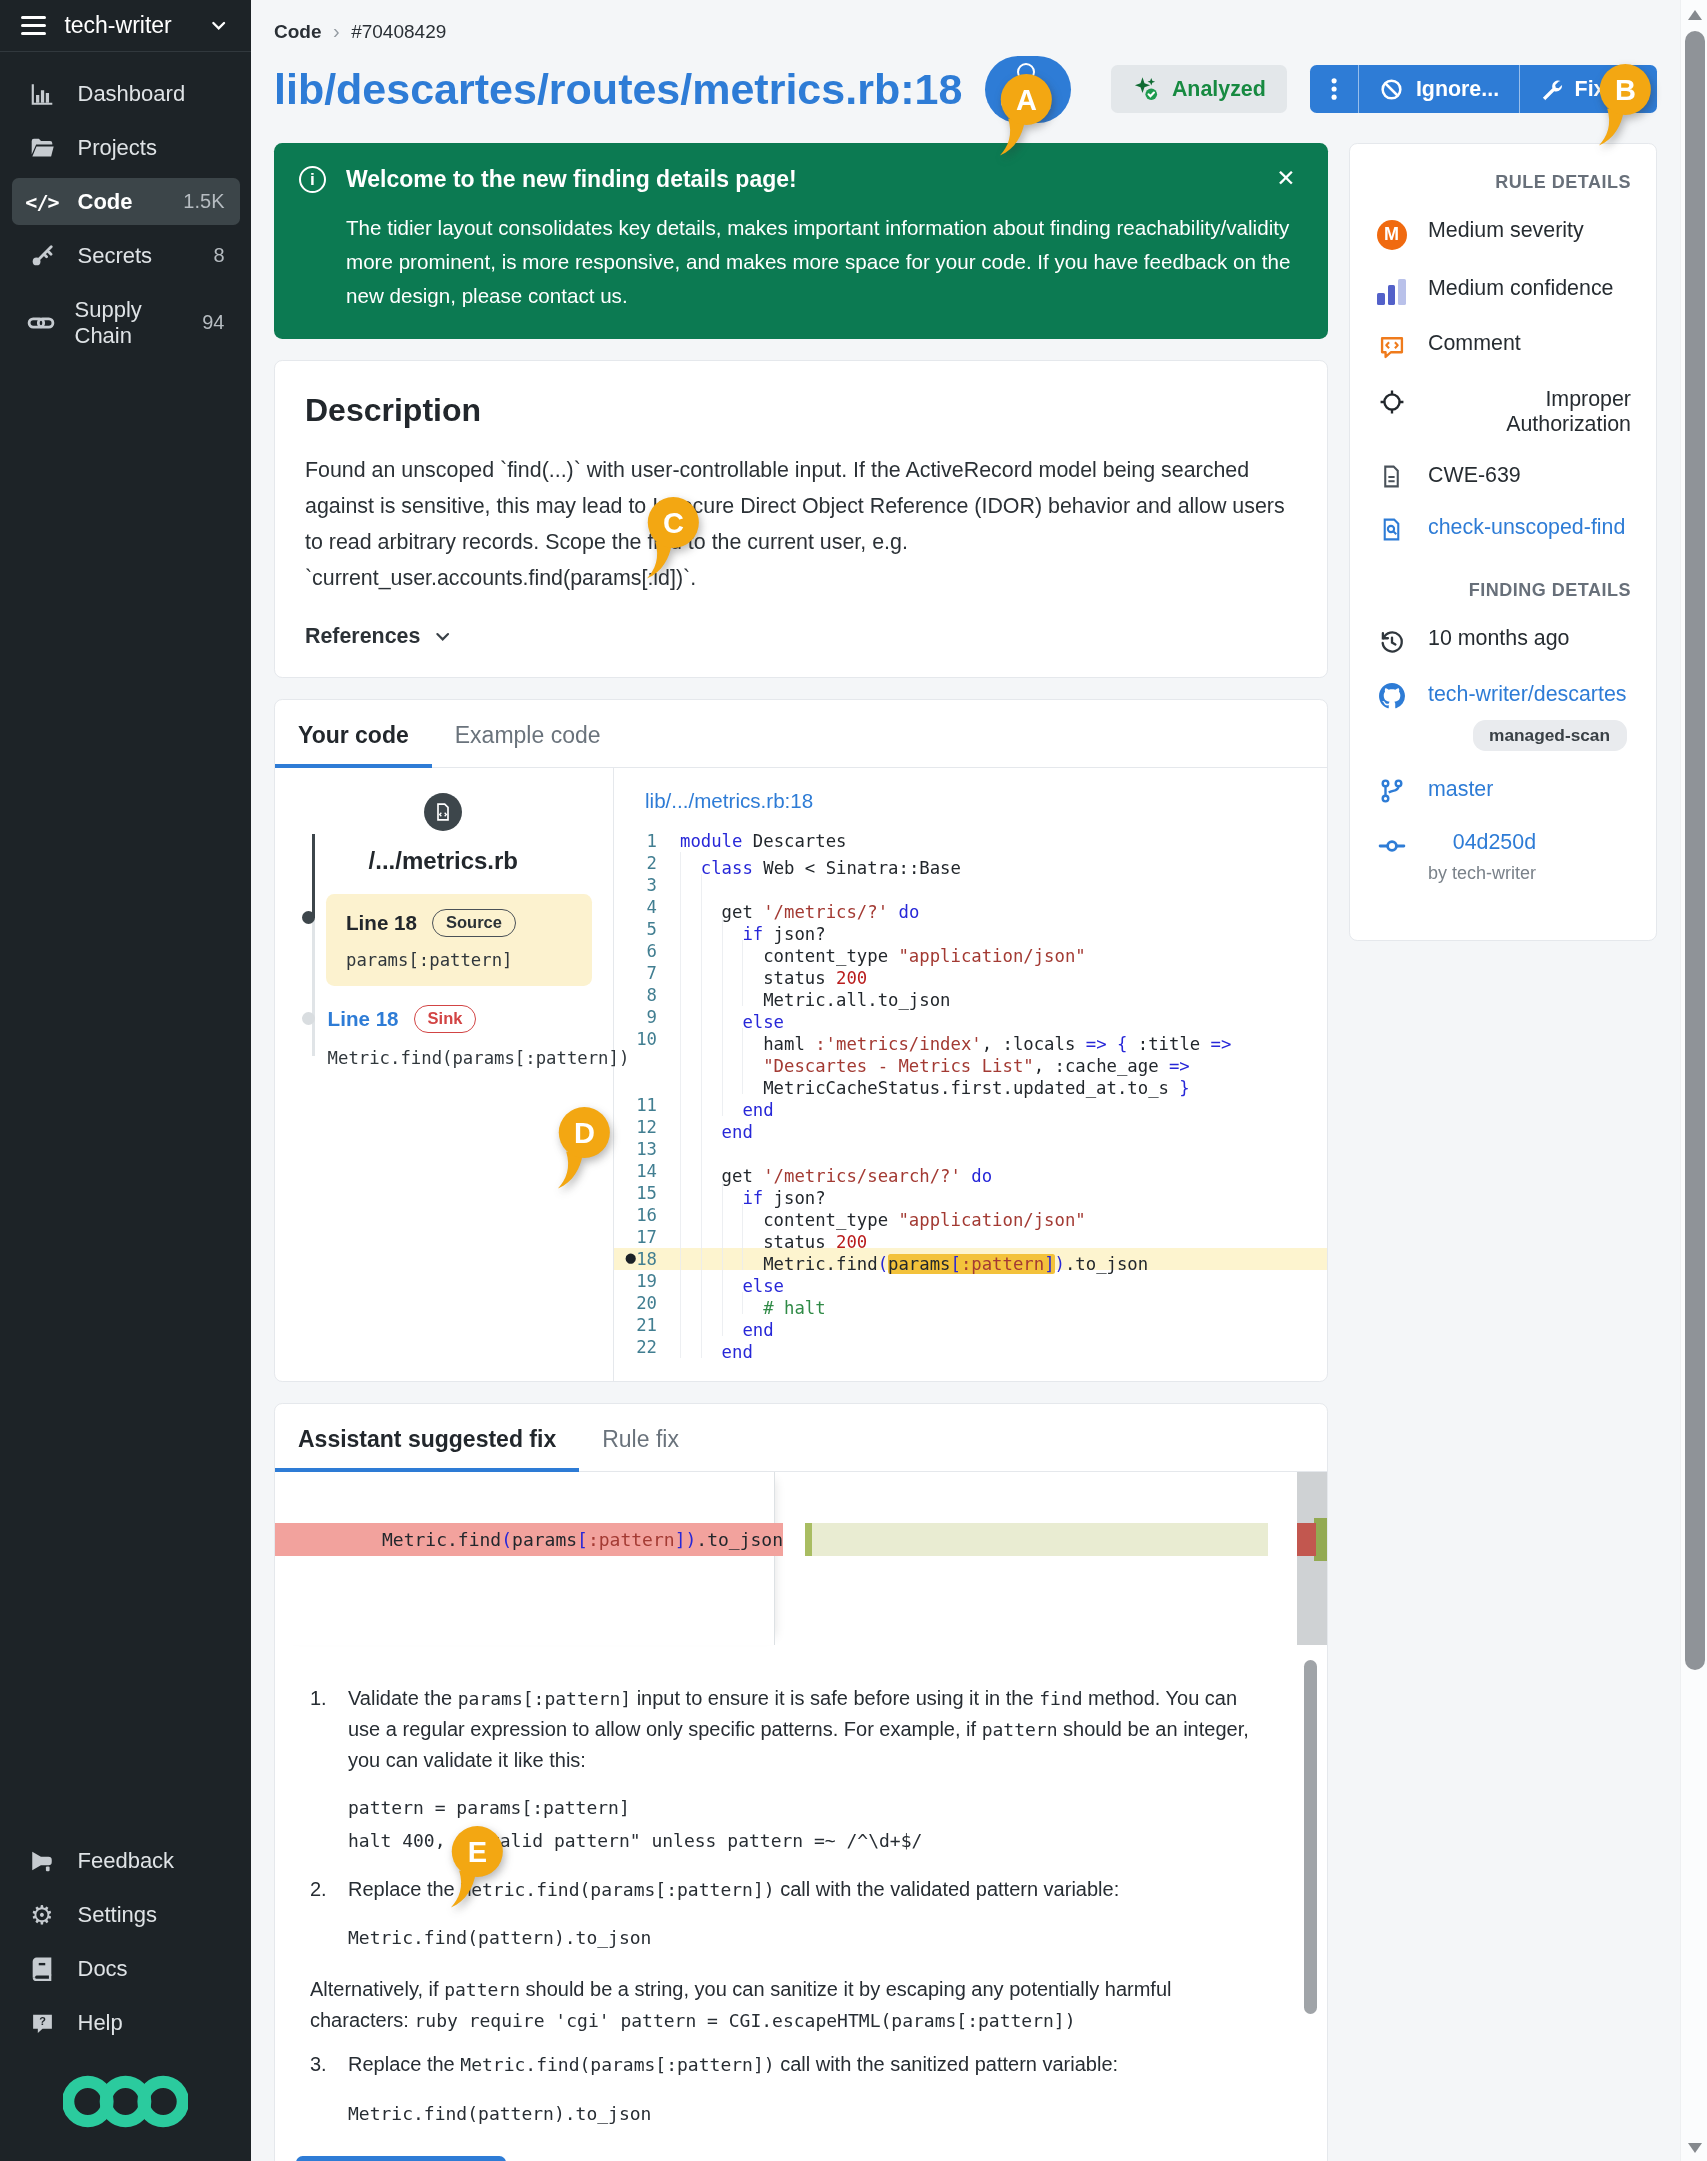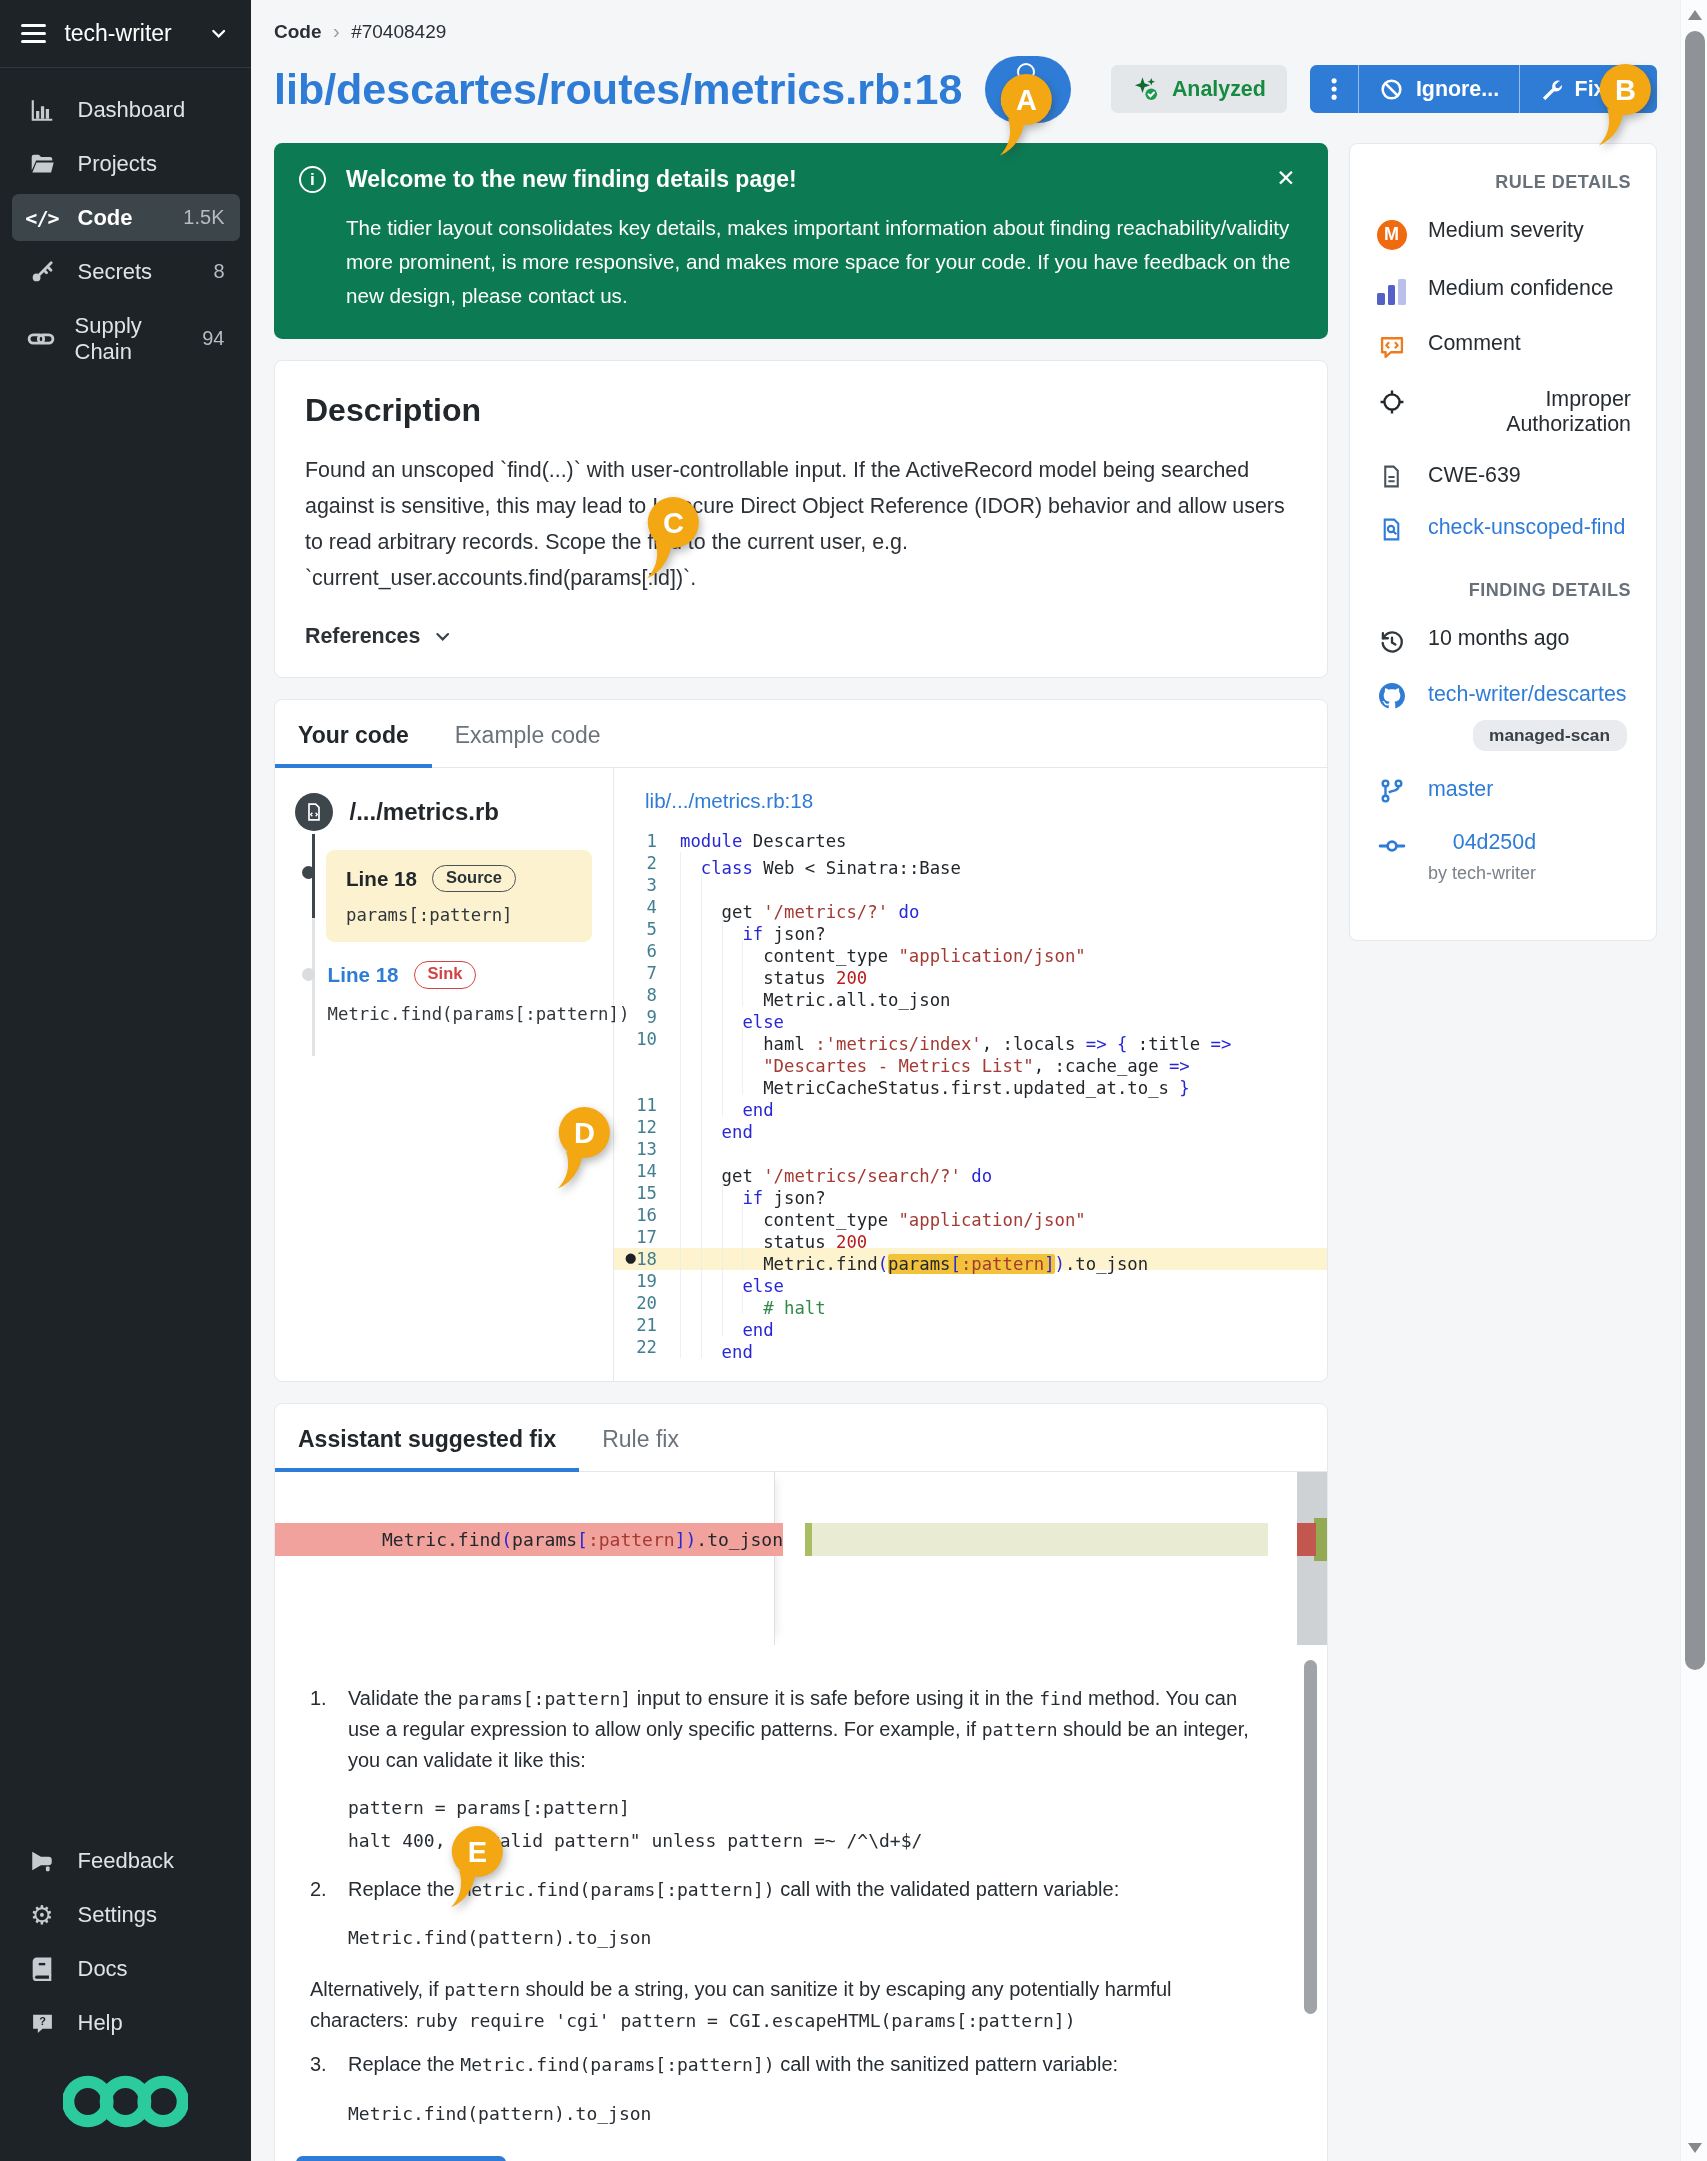--- a/index.html
+++ b/index.html
@@ -7,21 +7,21 @@
   body {
     width:1708px; height:2161px; overflow:hidden; position:relative;
     background:#f4f6f8; color:#22282d;
     font-family:"Liberation Sans", sans-serif;
     display:flex;
   }
   .icn svg { display:block; }
 
   
   .sidebar { width:251px; min-width:251px; background:#1d2327; color:#e7eaec; display:flex; flex-direction:column; }
-  .sb-top { display:flex; align-items:center; gap:18px; padding:0 21.4px; height:68px; border-bottom:0.8px solid #31383d; }
+  .sb-top { display:flex; align-items:center; gap:18px; padding:0 21.4px; height:52px; border-bottom:0.8px solid #31383d; }
   .hamburger { display:flex; flex-direction:column; gap:5px; cursor:pointer; }
   .hamburger i { width:25px; height:2.9px; background:#fff; border-radius:1.6px; display:block; }
   .sb-org { flex:1; font-size:23px; font-weight:500; color:#fff; }
   .sb-nav { padding:18px 11.5px 0; display:flex; flex-direction:column; gap:6.6px; }
   .sb-item { display:flex; align-items:center; gap:20px; padding:10.7px 15px; border-radius:6.6px; color:#dfe3e6; font-size:22px; cursor:pointer; }
   .sb-item .icn { width:31px; display:flex; justify-content:center; color:#c6cbd0; }
   .sb-item.active { background:#3c4549; color:#fff; font-weight:700; }
   .sb-item.active .icn { color:#fff; }
   .sb-badge { margin-left:auto; color:#b6bcc1; font-size:20px; font-weight:400; }
   .sb-chev { margin-left:auto; color:#b6bcc1; display:flex; }
@@ -67,21 +67,21 @@
 
   
   .tabs-row { display:flex; border-bottom:0.8px solid #e5e8ec; }
   .tab { padding:21.4px 23px 18px; font-size:23px; color:#6a737c; position:relative; cursor:pointer; }
   .tab.active { font-weight:700; color:#22272c; }
   .tab.active::after { content:""; position:absolute; left:0; right:0; bottom:-1.6px; height:4.1px; background:#2e7cd6; }
 
   
   .code-body { display:flex; }
   .trace-pane { width:339px; min-width:339px; border-right:0.8px solid #e5e8ec; padding:25px 21.4px 25px 20px; position:relative; }
-  .trace-head { display:flex; gap:16.5px; align-items:center; font-size:24px; font-weight:700; color:#22272c; }
+  .trace-head { display:flex; gap:16.5px; align-items:center; font-size:24px; font-weight:700; color:#22272c;flex-direction:column; }
   .file-badge { width:38px; height:38px; min-width:38px; border-radius:50%; background:#3d464b; display:flex; align-items:center; justify-content:center; }
   .trace-rail { position:absolute; left:37px; width:2.5px; background:#3d464b; top:66px; height:84px; }
   .trace-rail2 { position:absolute; left:37px; width:2.5px; background:#e0e4e7; top:150px; height:138px; }
   .trace-item { margin:19px 0 0 31px; position:relative; }
   .trace-item .dot { position:absolute; left:-24px; top:16.5px; width:13px; height:13px; border-radius:50%; background:#3d464b; }
   .trace-item.sink .dot { background:#d9dde0; top:6.6px; }
   .source-card { background:#fcf2cf; border-radius:8.2px; padding:15px 20px 16.5px; }
   .line-row { display:flex; gap:15px; align-items:center; font-size:20.6px; font-weight:700; color:#22272c; }
   .sink-label { color:#2e7cd6; cursor:pointer; }
   .pill { font-size:16.5px; font-weight:700; padding:2.5px 13px 4.1px; border-radius:823px; }

